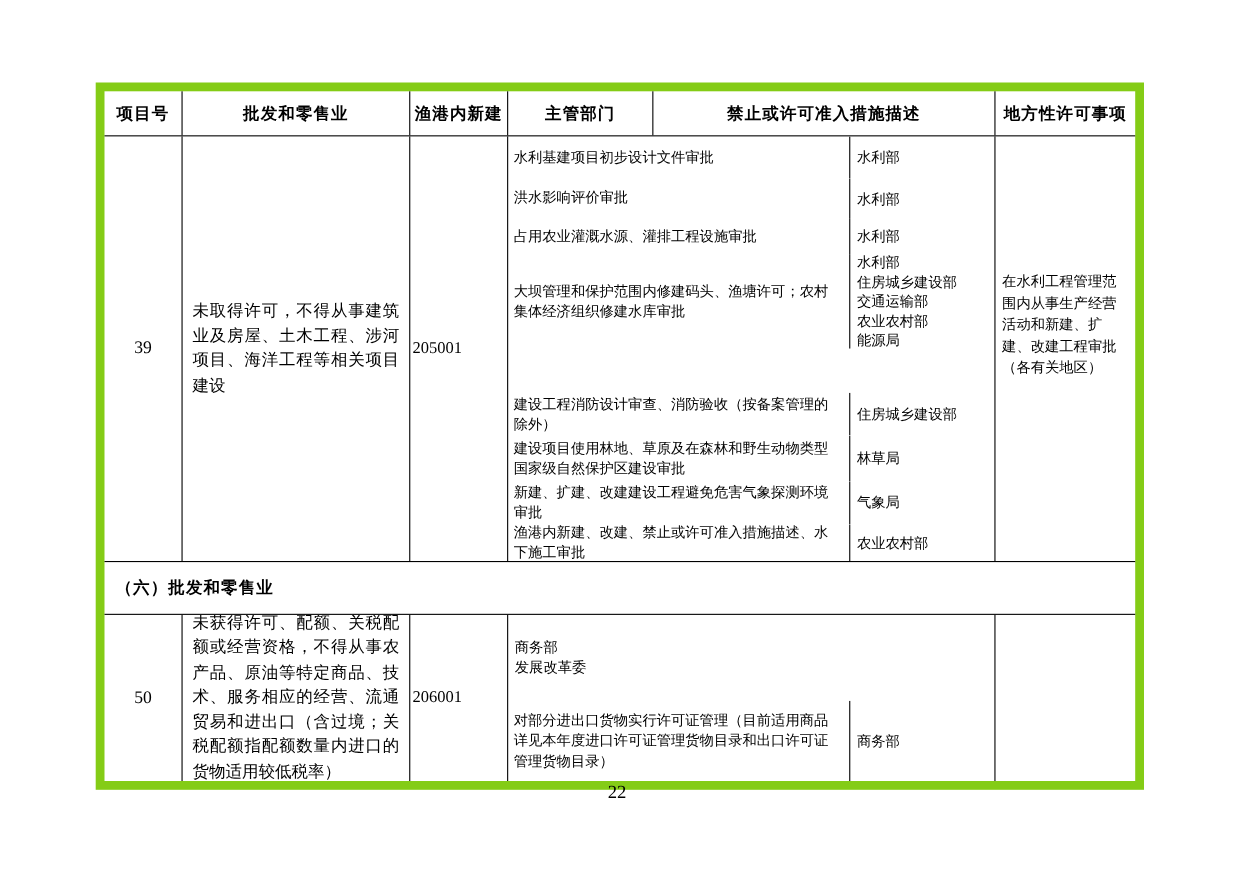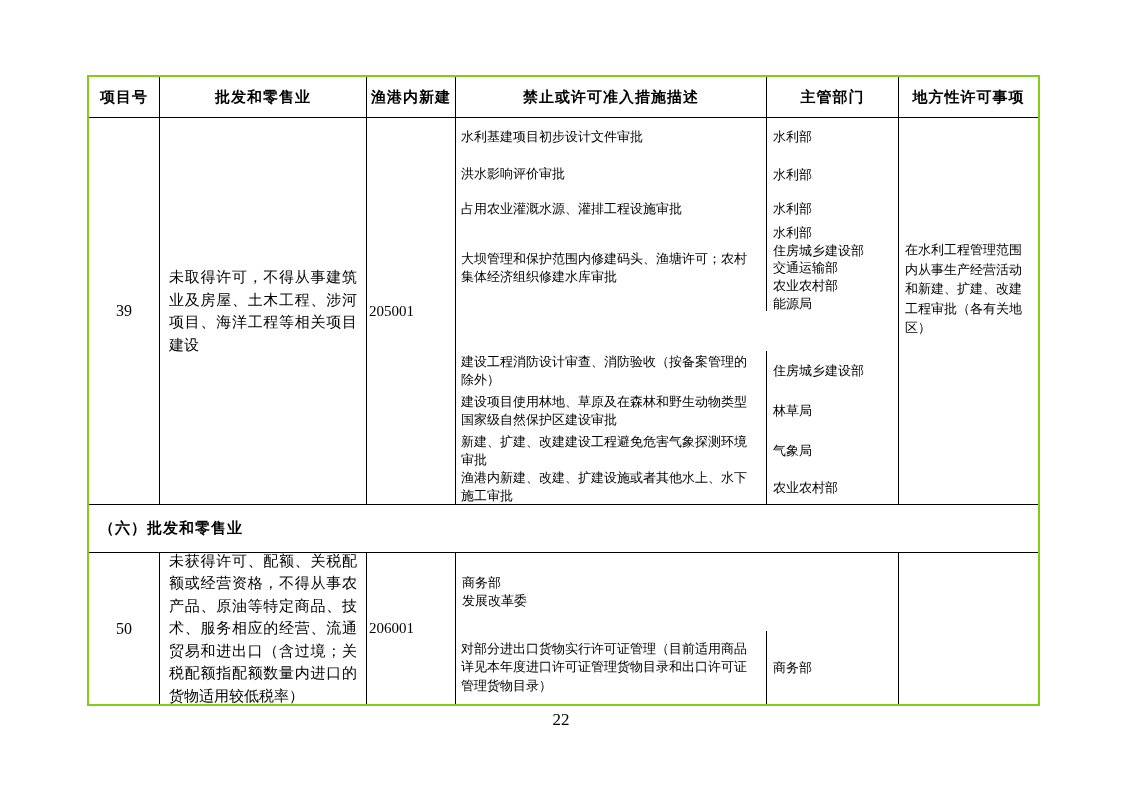--- a/index.html
+++ b/index.html
@@ -9,21 +9,21 @@
     color: #000000;
     font-family: "Liberation Serif", "DejaVu Serif", serif;
     position: relative;
     overflow: hidden;
   }
   .doc-table {
     position: absolute;
     left: 87px;
     top: 75px;
     width: 953px;
-    border: 2px solid #84cc16;
+    border: 8px solid #84cc16;
     background: #fff;
   }
   .row { display: flex; border-bottom: 1px solid #000; }
   .tbody .row:last-child { border-bottom: none; }
   .cell { border-right: 1px solid #000; overflow: hidden; }
   .cell.last { border-right: none; }
   .c1 { width: 71px; }
   .c2 { width: 207px; }
   .c3 { width: 89px; }
   .c4 { width: 311px; }
@@ -67,22 +67,22 @@
   }
 </style>
 </head>
 <body>
 
 <div class="doc-table">
   <div class="row thead">
     <div class="cell c1 th">项目号</div>
     <div class="cell c2 th">批发和零售业</div>
     <div class="cell c3 th">渔港内新建</div>
+    <div class="cell c5 th">主管部门</div>
     <div class="cell c4 th">禁止或许可准入措施描述</div>
-    <div class="cell c5 th">主管部门</div>
     <div class="cell c6 th last">地方性许可事项</div>
   </div>
   <div class="tbody" id="tbody">
       <div class="row" style="height: 387px;">
         <div class="cell c1 num-cell">39</div>
         <div class="cell c2 item-cell">
           <div class="item-text">未取得许可，不得从事建筑业及房屋、土木工程、涉河项目、海洋工程等相关项目建设</div>
         </div>
         <div class="cell c3 code-cell">205001</div>
         <div class="c45">
@@ -126,21 +126,21 @@
               <div class="dept-line">林草局</div>
             </div>
           </div>
           <div class="m-row" style="height: 44px;">
             <div class="m-desc">新建、扩建、改建建设工程避免危害气象探测环境审批</div>
             <div class="m-dept">
               <div class="dept-line">气象局</div>
             </div>
           </div>
           <div class="m-row" style="height: 37px;">
-            <div class="m-desc">渔港内新建、改建、扩建设施或者其他水上、水下施工审批</div>
+            <div class="m-desc">渔港内新建、改建、禁止或许可准入措施描述、水下施工审批</div>
             <div class="m-dept">
               <div class="dept-line">农业农村部</div>
             </div>
           </div>
         </div>
         <div class="cell c6 last local-cell local-pad">在水利工程管理范围内从事生产经营活动和新建、扩建、改建工程审批（各有关地区）</div>
       </div>
       <div class="row section-row">
         <div class="section-label">（六）批发和零售业</div>
       </div>

